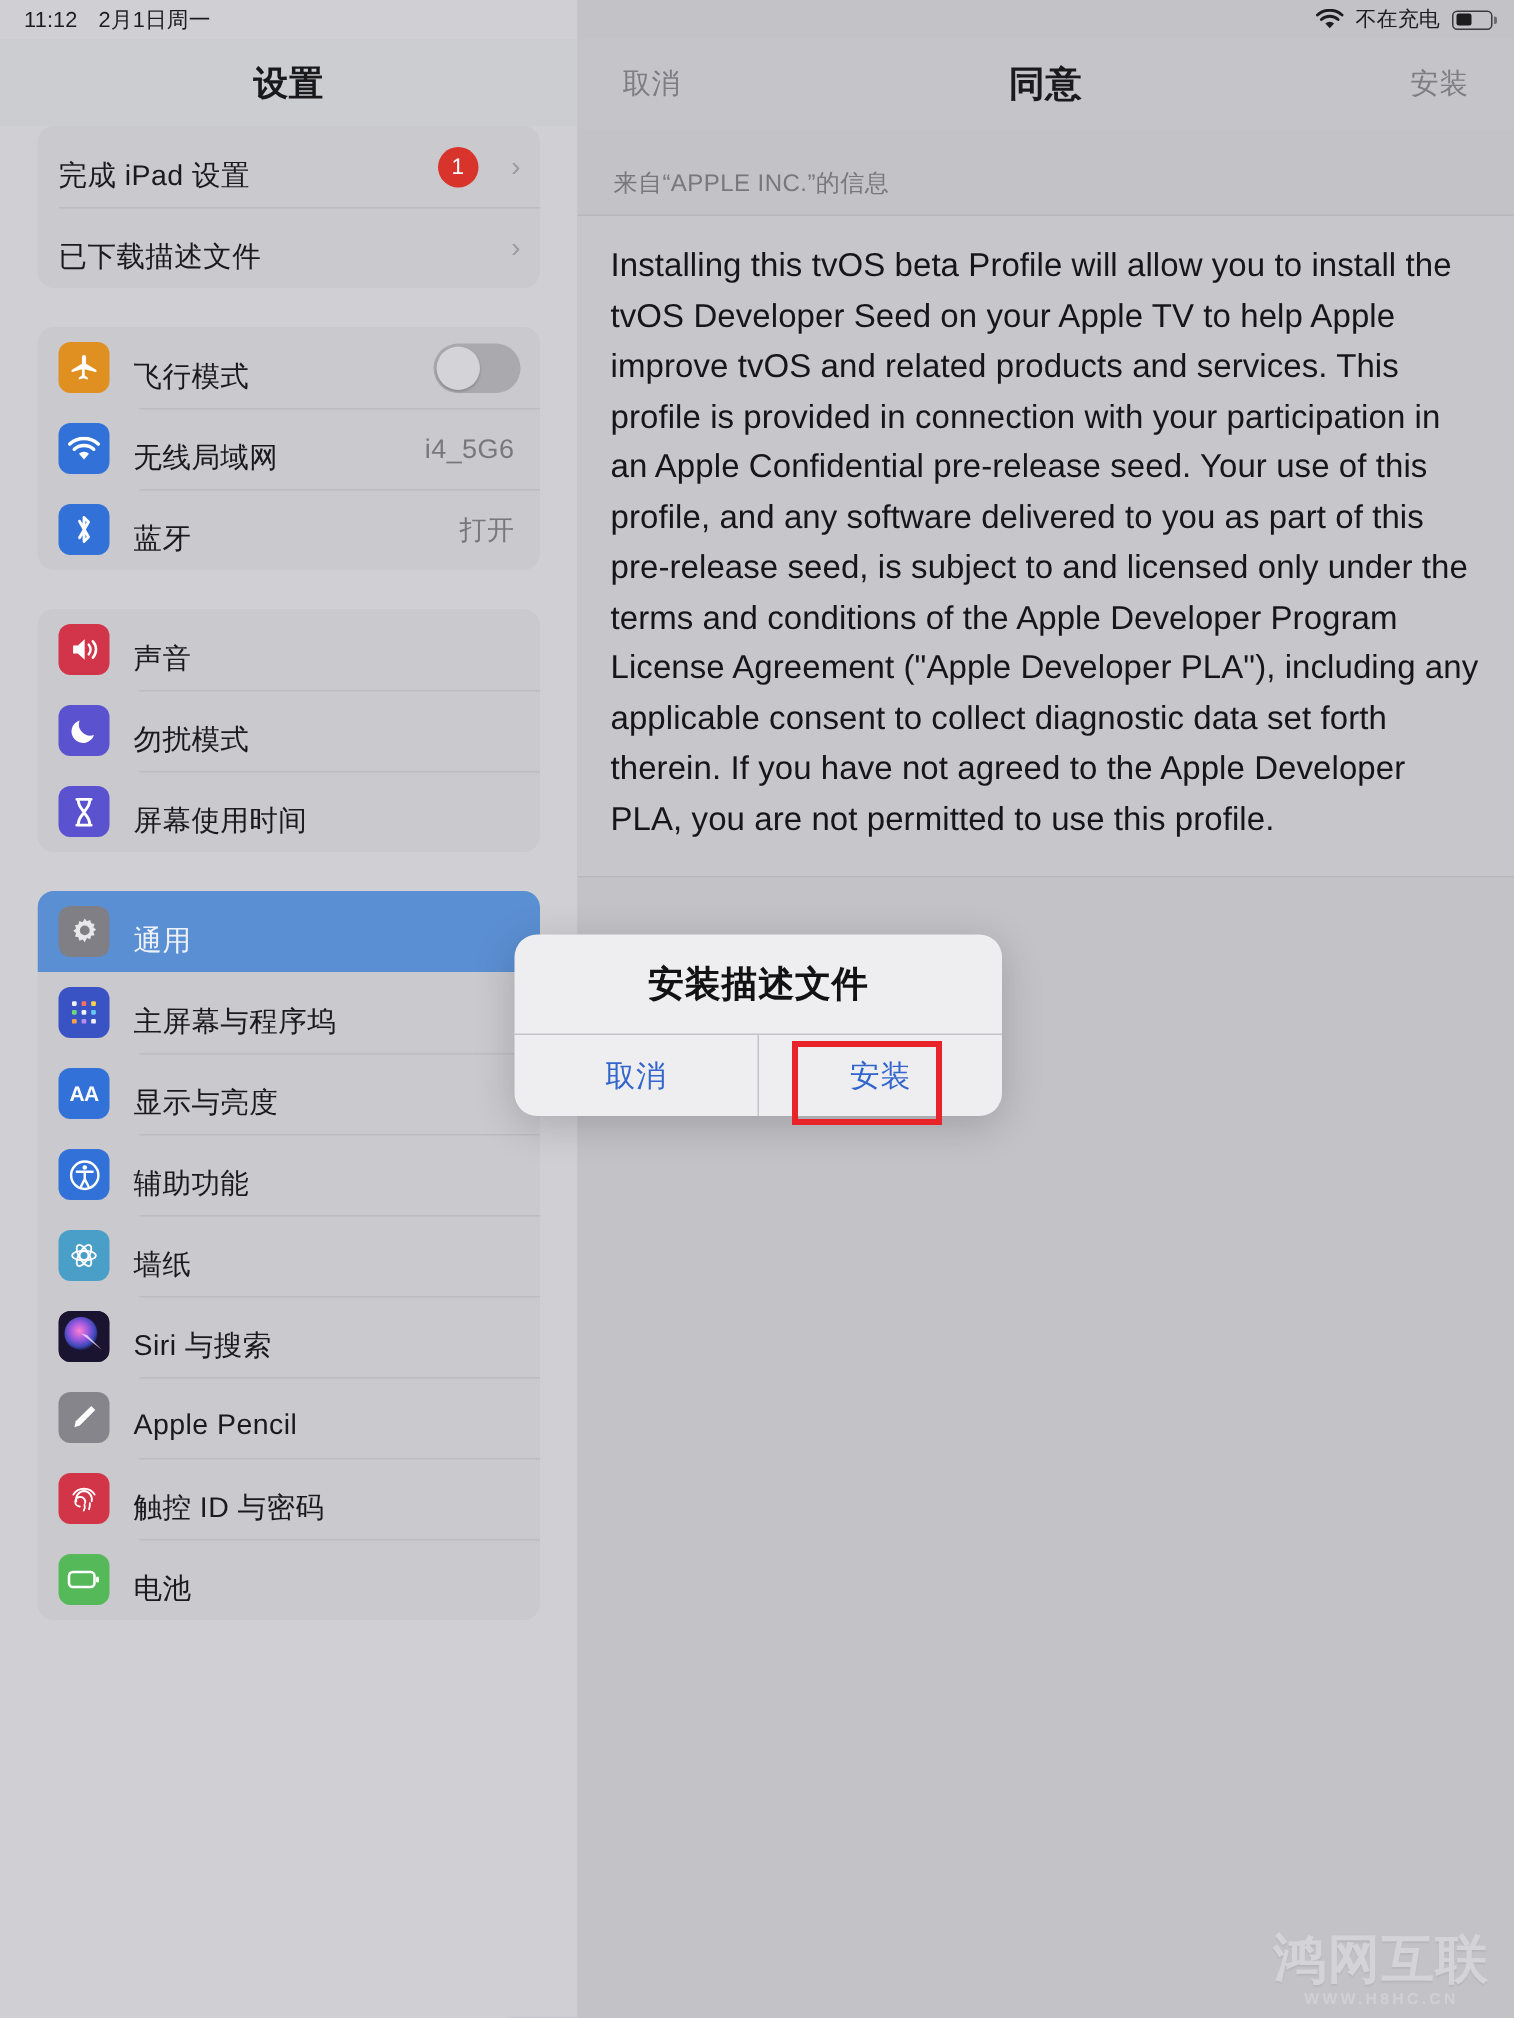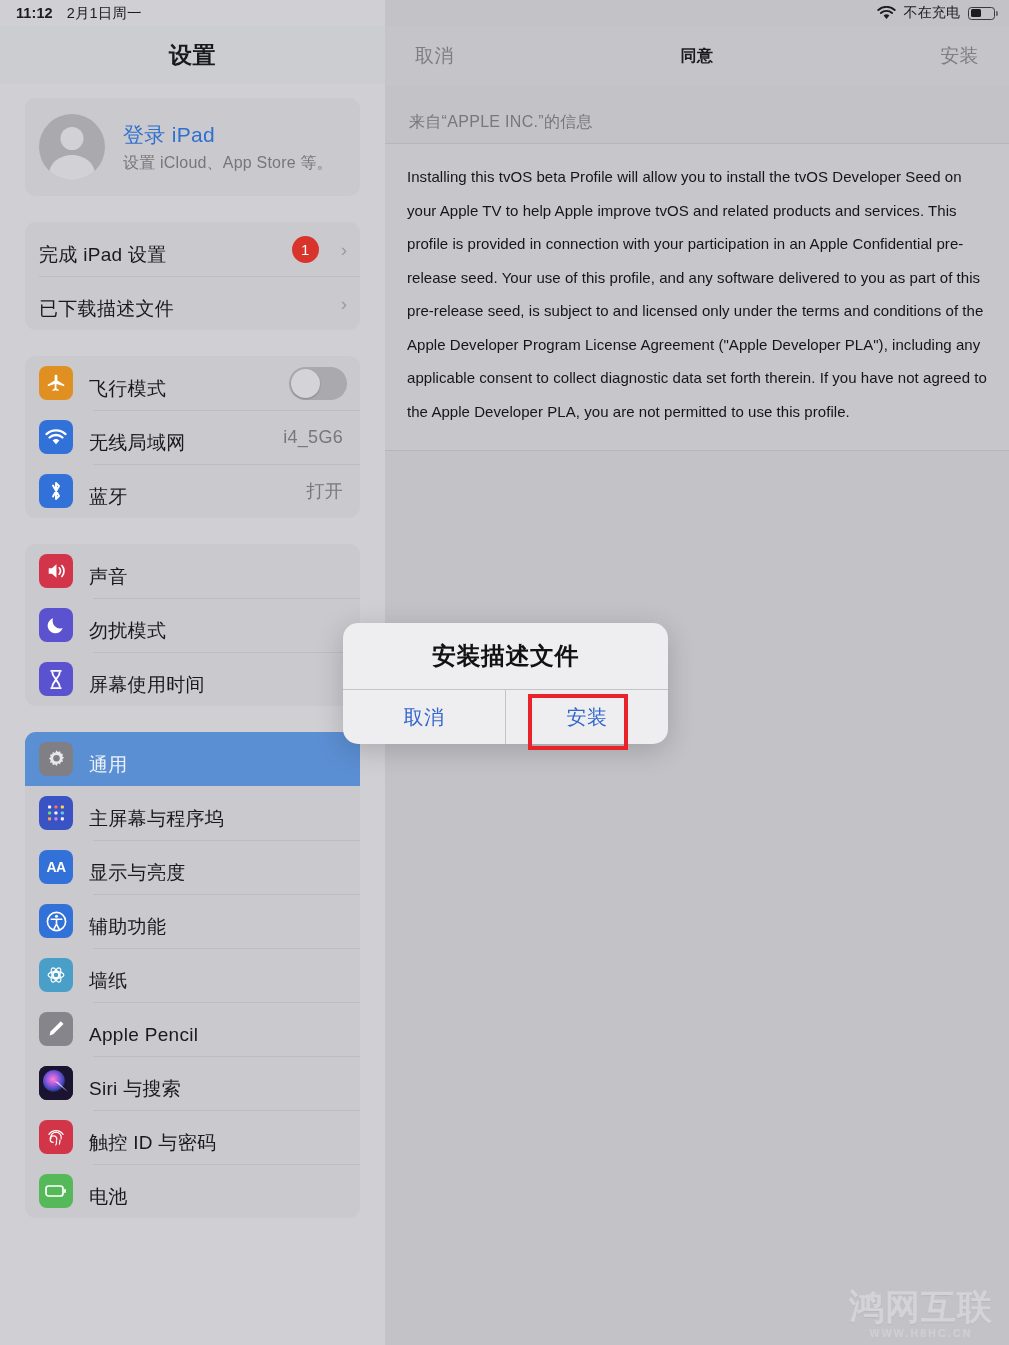--- a/index.html
+++ b/index.html
@@ -27,21 +27,21 @@
     width: 1009px;
     height: 26px;
     display: flex;
     align-items: center;
     font-size: 14.5px;
     color: #1c1c1e;
     z-index: 40;
     padding: 0 14px 0 16px;
   }
   #status-left { display: flex; align-items: baseline; gap: 14px; }
-  #status-left .time { font-weight: 700; letter-spacing: .1px; }
+  #status-left .time { font-weight: 400; letter-spacing: .1px; }
   #status-left .date { font-weight: 500; letter-spacing: .1px; }
   #status-right {
     margin-left: auto;
     display: flex;
     align-items: center;
     gap: 8px;
   }
   #status-right .chg { font-size: 14px; font-weight: 500; letter-spacing: .1px;}
   .wifi-glyph { display: block; }
   .battery {
@@ -237,42 +237,42 @@
   }
   #nav-bar .nav-btn {
     font-size: 19px;
     color: #7d7d83;
     letter-spacing: .4px;
   }
   #nav-bar .nav-title {
     position: absolute;
     left: 0; right: 0;
     text-align: center;
-    font-size: 16px;
+    font-size: 24px;
     font-weight: 700;
     color: #1a1a1c;
     letter-spacing: .5px;
     pointer-events: none;
   }
   #nav-bar .nav-right { margin-left: auto; }
 
   .sec-header {
     padding: 26px 24px 10px 24px;
     font-size: 16px;
     color: #77777c;
     letter-spacing: .3px;
   }
   .content-card {
     background: #c6c6cb;
     border-top: 1px solid #b6b6bb;
     border-bottom: 1px solid #b6b6bb;
     padding: 16px 22px 22px 22px;
   }
   .content-card p {
-    font-size: 15px;
+    font-size: 22px;
     line-height: 33.5px;
     color: #161618;
     letter-spacing: .05px;
   }
 
   
   #alert {
     position: absolute;
     left: 343px;
     top: 623px;
@@ -372,29 +372,20 @@
         </span>
     </div>
   </div>
 
   <div id="sidebar">
 
     <div id="sidebar-title">设置</div>
 
     <div class="sb-scroll">
 
-      <div class="group" style="margin-top:14px;">
-        <div class="account-row">
-          <div class="avatar"></div>
-          <div class="acct-text">
-            <div class="acct-title">登录 iPad</div>
-            <div class="acct-sub">设置 iCloud、App Store 等。</div>
-          </div>
-        </div>
-      </div>
 
       <div class="group">
         <div class="row no-icon">
           <span class="label">完成 iPad 设置</span>
           <span class="badge">1</span>
           <span class="chev">›</span>
         </div>
         <div class="row no-icon">
           <span class="label">已下载描述文件</span>
           <span class="chev">›</span>
@@ -514,46 +505,46 @@
                 <circle cx="12" cy="12" r="3.2"></circle>
                 <ellipse cx="12" cy="12" rx="8.6" ry="3.6"></ellipse>
                 <ellipse cx="12" cy="12" rx="8.6" ry="3.6" transform="rotate(60 12 12)"></ellipse>
                 <ellipse cx="12" cy="12" rx="8.6" ry="3.6" transform="rotate(120 12 12)"></ellipse>
               </g>
             </svg>
           </span>
           <span class="label">墙纸</span>
         </div>
         <div class="row">
-          <span class="ico" style="background:#85858b;">
-            <svg width="22" height="22" viewBox="0 0 24 24">
-              <path d="M5 19l1-4.2L17.3 3.6l2.9 2.9L8.9 17.8Z" fill="#fff"></path>
-            </svg>
-          </span>
-          <span class="label">Apple Pencil</span>
-        </div>
-        <div class="row">
           <span class="ico" style="background:#2b1f3a;overflow:hidden;">
             <svg width="34" height="34" viewBox="0 0 34 34">
               <defs>
                 <radialGradient id="sg" cx="45%" cy="42%" r="62%">
                   <stop offset="0%" stop-color="#ff7fd0"></stop>
                   <stop offset="42%" stop-color="#a05ae0"></stop>
                   <stop offset="78%" stop-color="#3b48b8"></stop>
                   <stop offset="100%" stop-color="#14102a"></stop>
                 </radialGradient>
               </defs>
               <rect width="34" height="34" fill="#1b1430"></rect>
               <circle cx="15" cy="15" r="11" fill="url(#sg)"></circle>
               <path d="M15 15 L29 26 L19 16 Z" fill="#efd8ff" opacity=".85"></path>
             </svg>
           </span>
           <span class="label">Siri 与搜索</span>
         </div>
         <div class="row">
+          <span class="ico" style="background:#85858b;">
+            <svg width="22" height="22" viewBox="0 0 24 24">
+              <path d="M5 19l1-4.2L17.3 3.6l2.9 2.9L8.9 17.8Z" fill="#fff"></path>
+            </svg>
+          </span>
+          <span class="label">Apple Pencil</span>
+        </div>
+        <div class="row">
           <span class="ico" style="background:#d23548;">
             <svg width="22" height="23" viewBox="0 0 24 26">
               <g stroke="#fff" stroke-width="1.4" fill="none" stroke-linecap="round">
                 <path d="M4 9.5a9.5 9.5 0 0 1 16 0"></path>
                 <path d="M6.2 14.5A6.3 6.3 0 0 1 12 6.8a6.3 6.3 0 0 1 5.8 7.7"></path>
                 <path d="M8.8 18.5a3.6 3.6 0 0 1 .4-7.2 3.6 3.6 0 0 1 3.6 4.6"></path>
                 <path d="M11.8 21.5c.9-1.4 1-3 .6-4.4"></path>
                 <path d="M15.8 20.5a11 11 0 0 0 .6-4.6"></path>
               </g>
             </svg>

